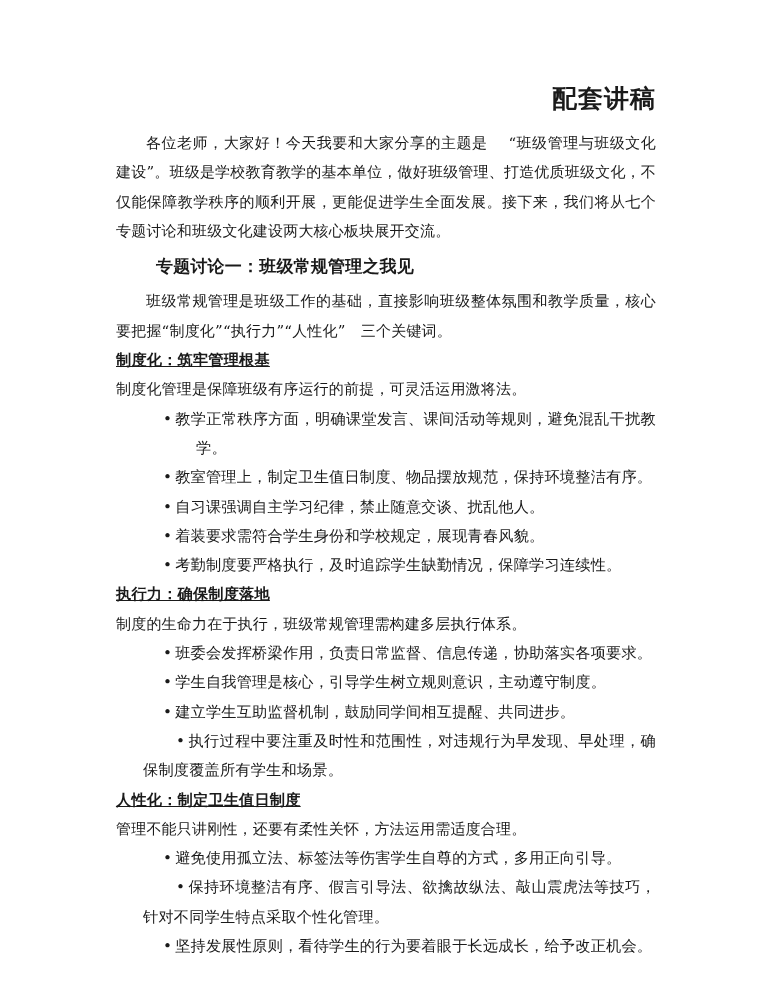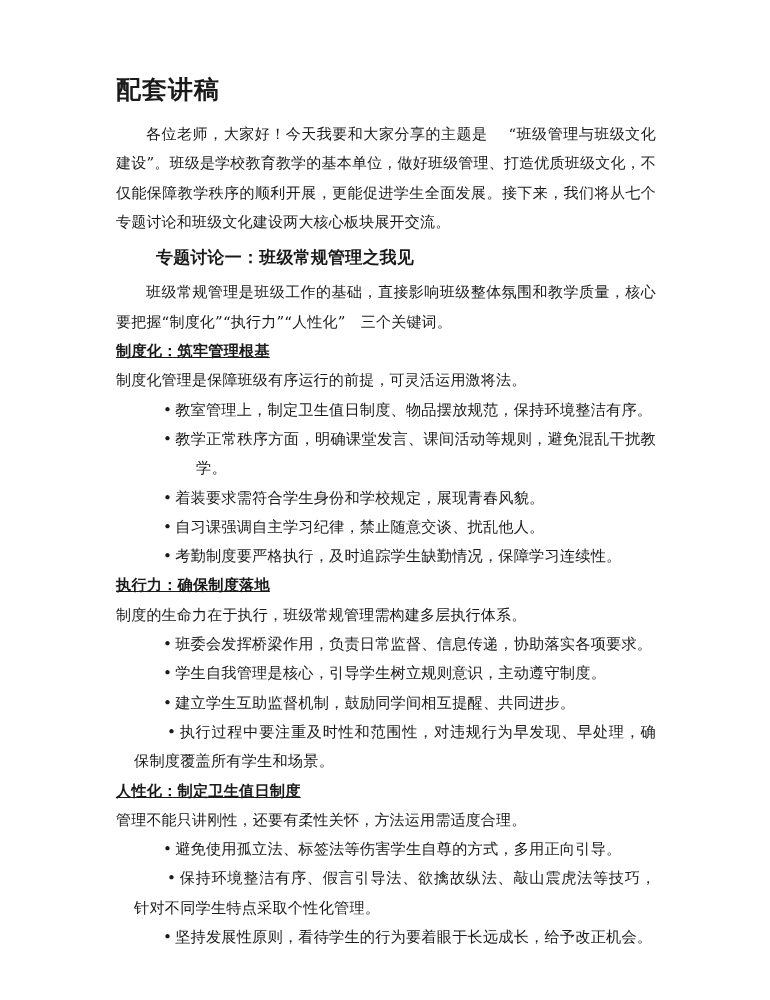--- a/index.html
+++ b/index.html
@@ -23,23 +23,23 @@
   }
   #doc-body {
     position: absolute;
     left: 116px;
     top: 72px;
     width: 540px;
   }
   .doc-title {
     font-size: 25px;
     font-weight: bold;
-    text-align: left;
+    text-align: right;
     line-height: 36px;
-    margin: 0 0 12px 0;
+    margin: 9px 0 12px 0;
     letter-spacing: 1px;
     font-family: "DejaVu Serif", "Liberation Serif", serif;
   }
   .para {
     font-size: 15px;
     line-height: 29.3px;
     margin: 0;
     text-align: justify;
     text-justify: inter-ideograph;
     text-indent: 2em;
@@ -86,21 +86,21 @@
     display: block;
     margin-left: 33px;
     text-indent: -33px;
   }
   ul.bullets > li .bullet-dot {
     font-size: 15.2px;
     padding-right: 3px;
   }
   
   ul.bullets > li.wraps .btext {
-    margin-left: 4px;
+    margin-left: 13px;
     text-indent: 33px;
   }
   ul.bullets > li.wraps {
     margin-left: 14px;
   }
 </style>
 </head>
 <body>
 
 <div id="page">
@@ -111,30 +111,30 @@
     <p class="para">各位老师，大家好！今天我要和大家分享的主题是 　“班级管理与班级文化建设”。班级是学校教育教学的基本单位，做好班级管理、打造优质班级文化，不仅能保障教学秩序的顺利开展，更能促进学生全面发展。接下来，我们将从七个专题讨论和班级文化建设两大核心板块展开交流。</p>
 
     <p class="heading">专题讨论一：班级常规管理之我见</p>
 
     <p class="para">班级常规管理是班级工作的基础，直接影响班级整体氛围和教学质量，核心要把握“制度化”“执行力”“人性化”　三个关键词。</p>
 
     <p class="subheading">制度化：筑牢管理根基</p>
     <p class="para noindent">制度化管理是保障班级有序运行的前提，可灵活运用激将法。</p>
     <ul class="bullets">
       <li>
+          <span class="btext"><span class="bullet-dot">•</span><span>教学正常秩序方面，明确课堂发言、课间活动等规则，避免混乱干扰教学。</span></span>
+        </li>
+      <li>
           <span class="btext"><span class="bullet-dot">•</span><span>教室管理上，制定卫生值日制度、物品摆放规范，保持环境整洁有序。</span></span>
         </li>
       <li>
-          <span class="btext"><span class="bullet-dot">•</span><span>教学正常秩序方面，明确课堂发言、课间活动等规则，避免混乱干扰教学。</span></span>
+          <span class="btext"><span class="bullet-dot">•</span><span>自习课强调自主学习纪律，禁止随意交谈、扰乱他人。</span></span>
         </li>
       <li>
           <span class="btext"><span class="bullet-dot">•</span><span>着装要求需符合学生身份和学校规定，展现青春风貌。</span></span>
-        </li>
-      <li>
-          <span class="btext"><span class="bullet-dot">•</span><span>自习课强调自主学习纪律，禁止随意交谈、扰乱他人。</span></span>
         </li>
       <li>
           <span class="btext"><span class="bullet-dot">•</span><span>考勤制度要严格执行，及时追踪学生缺勤情况，保障学习连续性。</span></span>
         </li>
     </ul>
 
     <p class="subheading">执行力：确保制度落地</p>
     <p class="para noindent">制度的生命力在于执行，班级常规管理需构建多层执行体系。</p>
     <ul class="bullets">
       <li>

